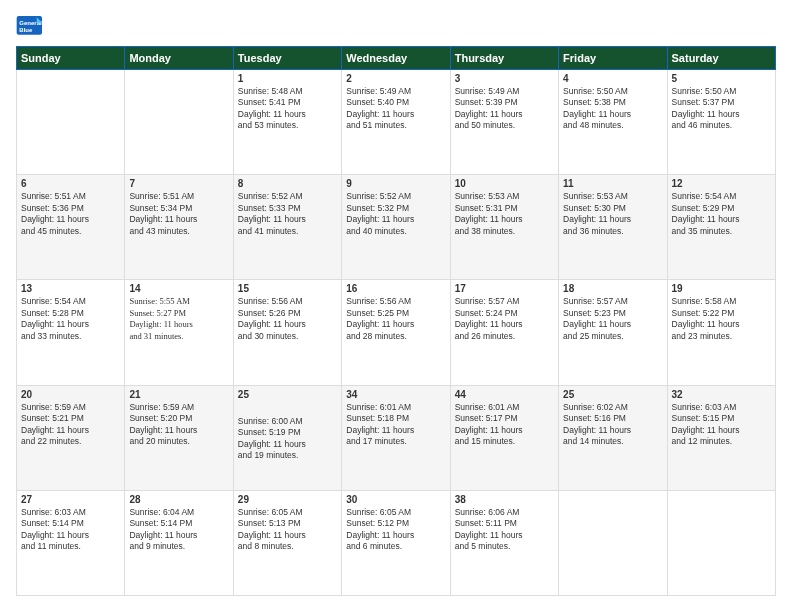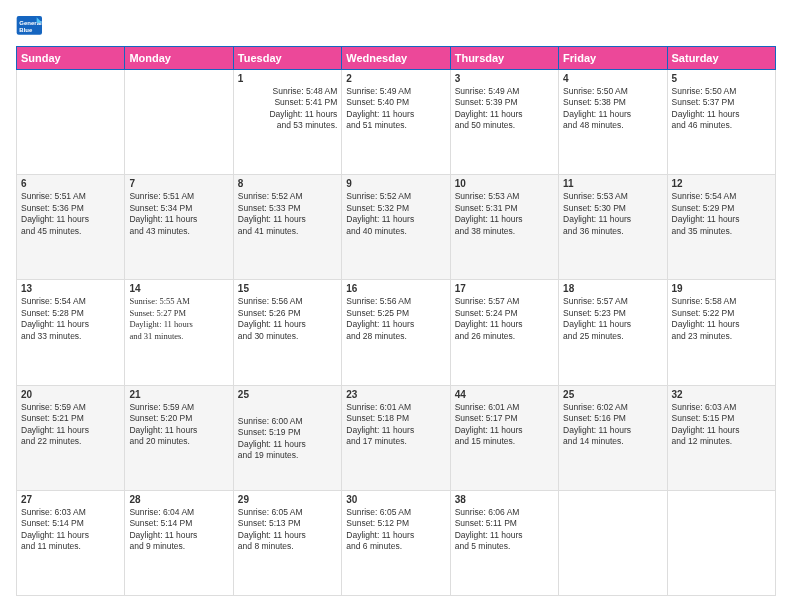--- a/index.html
+++ b/index.html
@@ -45,21 +45,21 @@
       color: #555;
     }
     .calendar {
       flex: 1;
       border: 1px solid #ccc;
       border-collapse: collapse;
       width: 100%;
       table-layout: fixed;
     }
     .calendar th {
-      background-color: #ec4899;
+      background-color: #14532d;
       color: #fff;
       font-size: 11px;
       font-weight: bold;
       padding: 5px 4px;
       text-align: left;
       border: 1px solid #1565c0;
     }
     .calendar td {
       border: 1px solid #ddd;
       vertical-align: top;
@@ -114,21 +114,21 @@
           <th>Friday</th>
           <th>Saturday</th>
         </tr>
     </thead>
     <tbody id="calendar-body">
         <tr>
           <td class="empty"></td>
           <td class="empty"></td>
           <td>
             <div class="day-number">1</div>
-            <div class="day-info" style="white-space: pre-line; text-align: right;">Sunrise: 5:48 AM
+            <div class="day-info" style="white-space: pre-line;">Sunrise: 5:48 AM
 Sunset: 5:41 PM
 Daylight: 11 hours
 and 53 minutes.</div>
           </td>
           <td>
             <div class="day-number">2</div>
             <div class="day-info" style="white-space: pre-line;">Sunrise: 5:49 AM
 Sunset: 5:40 PM
 Daylight: 11 hours
 and 51 minutes.</div>
@@ -273,21 +273,21 @@
 and 20 minutes.</div>
           </td>
           <td>
             <div class="day-number">25</div>
             <div class="day-info" style="white-space: pre-line; margin-top: 16px;">Sunrise: 6:00 AM
 Sunset: 5:19 PM
 Daylight: 11 hours
 and 19 minutes.</div>
           </td>
           <td>
-            <div class="day-number">23</div>
+            <div class="day-number">34</div>
             <div class="day-info" style="white-space: pre-line;">Sunrise: 6:01 AM
 Sunset: 5:18 PM
 Daylight: 11 hours
 and 17 minutes.</div>
           </td>
           <td>
             <div class="day-number">44</div>
             <div class="day-info" style="white-space: pre-line;">Sunrise: 6:01 AM
 Sunset: 5:17 PM
 Daylight: 11 hours

